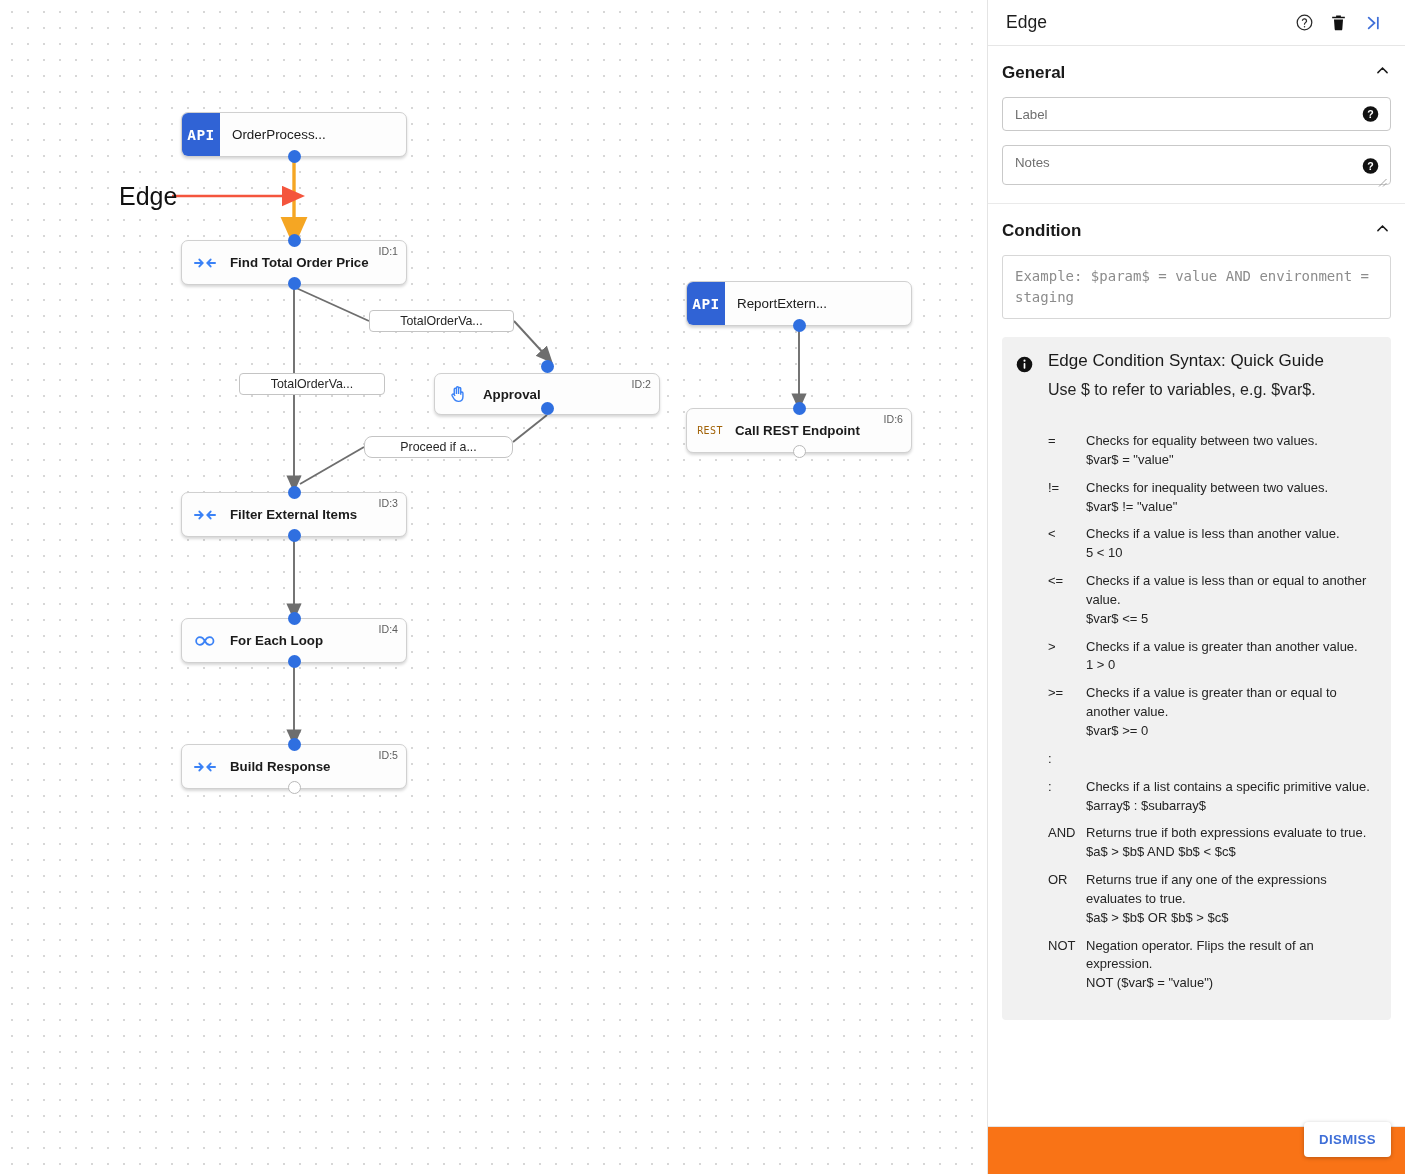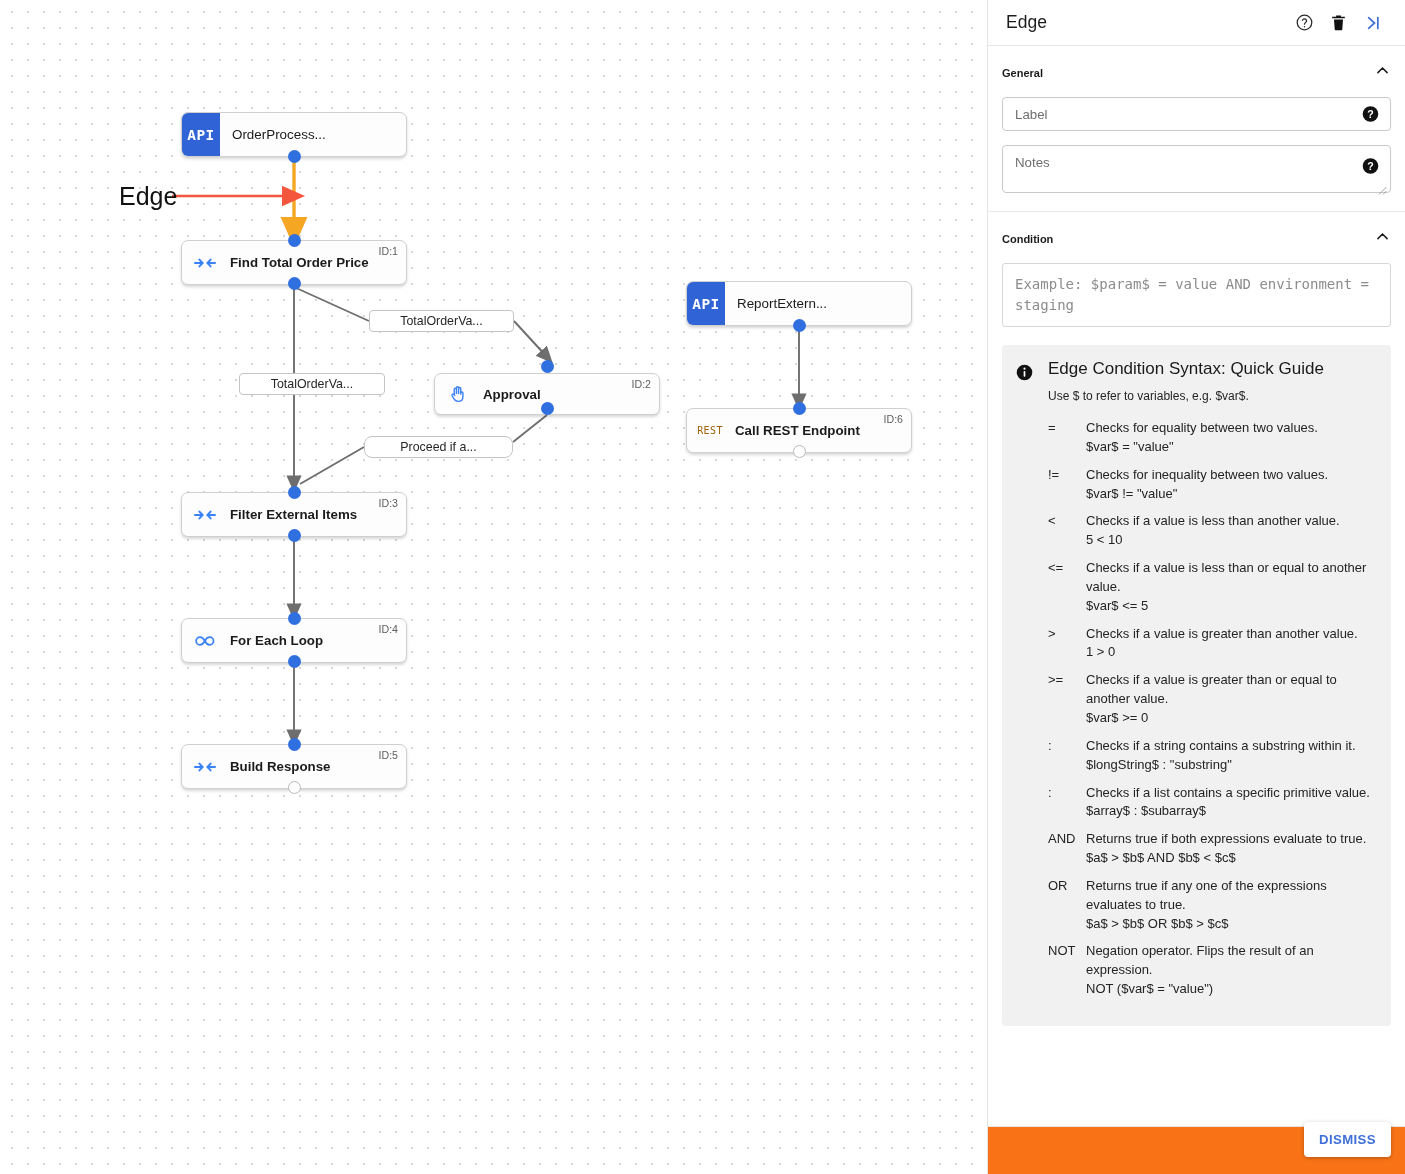--- a/index.html
+++ b/index.html
@@ -105,32 +105,32 @@
   #panel-header .hicon { width: 34px; height: 34px; display:flex; align-items:center; justify-content:center; cursor:pointer; }
   .card {
     background: #fff;
     border-bottom: 1px solid #eaeaea;
     padding: 16px 14px 18px 14px;
   }
   .sec-head {
     display: flex; align-items: center; justify-content: space-between;
     margin-bottom: 14px;
   }
-  .sec-head h3 { margin: 0; font-size: 11px; font-weight: 700; color: #1a1a1a; }
+  .sec-head h3 { margin: 0; font-size: 17px; font-weight: 700; color: #1a1a1a; }
 
   .field {
     position: relative;
     border: 1px solid #c9c9c9;
     border-radius: 4px;
     background: #fff;
     height: 34px;
     display: flex; align-items: center;
     padding: 0 38px 0 12px;
   }
-  .field.tall { height: 48px; align-items: flex-start; padding-top: 9px; }
+  .field.tall { height: 40px; align-items: flex-start; padding-top: 9px; }
   .field .ph { color: #6f6f6f; font-size: 13.3px; }
   .field .qmark {
     position: absolute; right: 11px; top: 50%; transform: translateY(-50%);
     width: 17px; height: 17px;
   }
   .field.tall .qmark { top: 20px; }
   .resize-grip {
     position: absolute; right: 3px; bottom: 2px; width: 9px; height: 9px;
     pointer-events: auto;
   }
@@ -151,21 +151,21 @@
     background: #f1f1f1;
     border-radius: 4px;
     margin-top: 18px;
     padding: 14px 16px 18px 14px;
     display: flex;
     gap: 14px;
   }
   .guide .gi { flex: 0 0 18px; padding-top: 5px; }
   .guide .gbody { flex: 1; }
   .guide h4 { margin: 0 0 10px 0; font-size: 17px; font-weight: 400; color: #1a1a1a; }
-  .guide .intro { font-size: 12px; color: #242424; margin-bottom: 16px; }
+  .guide .intro { font-size: 16px; color: #242424; margin-bottom: 33px; }
   .grow { display: flex; margin-bottom: 9px; font-size: 13px; color: #242424; line-height: 1.45; }
   .grow .op { flex: 0 0 38px; color: #242424; }
   .grow .gd { flex: 1; }
   .grow .ex { display: block; }
 
   #panel-scroll { flex: 1; overflow: hidden; }
 
   #panel-footer {
     position: absolute; left: 0; right: 0; bottom: 0;
     height: 48px;
@@ -432,21 +432,20 @@
                 <div class="grow">
                   <div class="op">&gt;</div>
                   <div class="gd">Checks if a value is greater than another value.<span class="ex">1 &gt; 0</span></div>
                 </div>
                 <div class="grow">
                   <div class="op">&gt;=</div>
                   <div class="gd">Checks if a value is greater than or equal to another value.<span class="ex">$var$ &gt;= 0</span></div>
                 </div>
                 <div class="grow">
                   <div class="op">:</div>
-                  <div class="gd">Checks if a string contains a substring within it.<span class="ex">$longString$ : "substring"</span></div>
                 </div>
                 <div class="grow">
                   <div class="op">:</div>
                   <div class="gd">Checks if a list contains a specific primitive value.<span class="ex">$array$ : $subarray$</span></div>
                 </div>
                 <div class="grow">
                   <div class="op">AND</div>
                   <div class="gd">Returns true if both expressions evaluate to true.<span class="ex">$a$ &gt; $b$ AND $b$ &lt; $c$</span></div>
                 </div>
                 <div class="grow">

